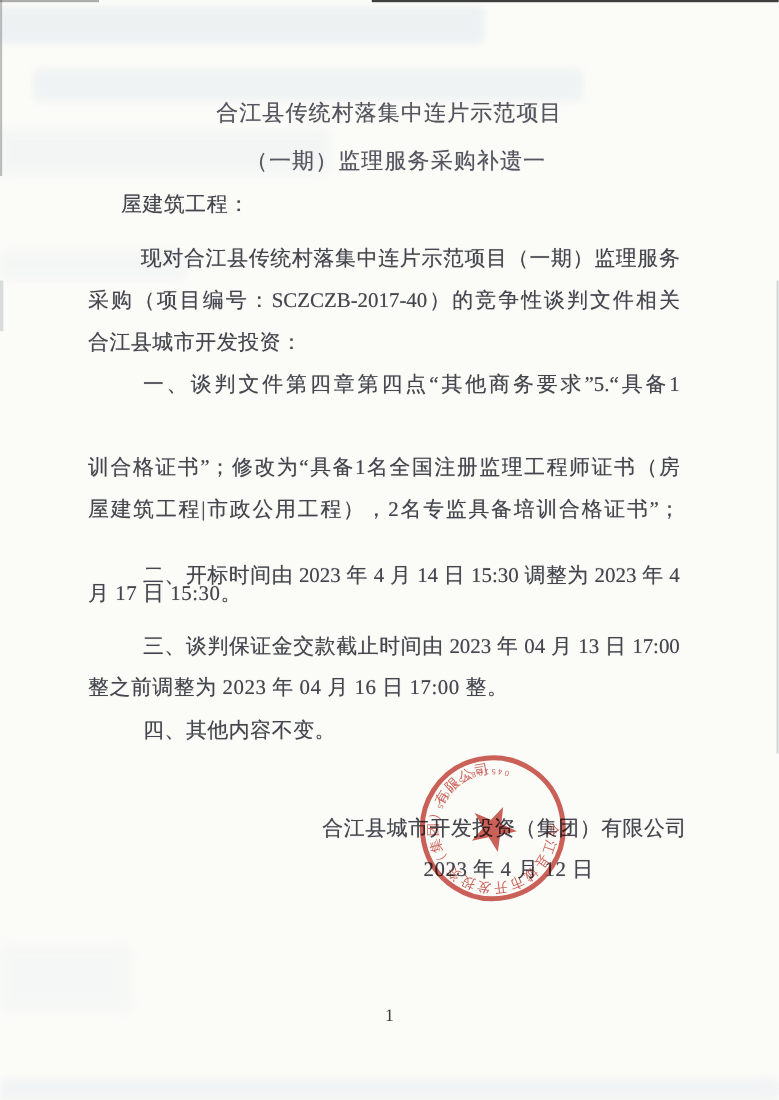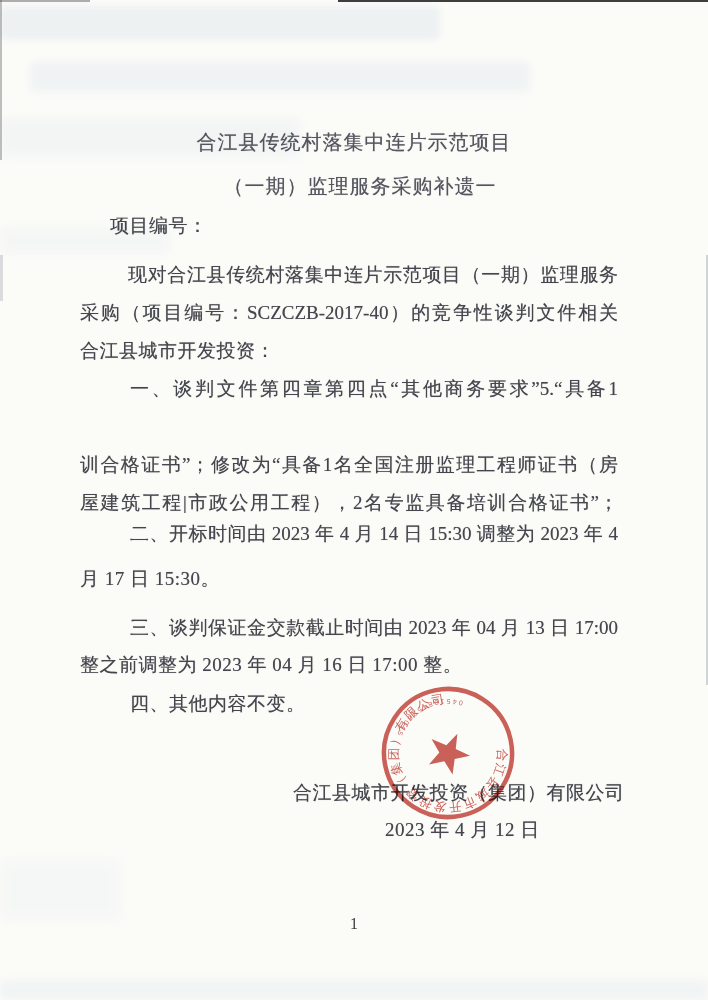--- a/index.html
+++ b/index.html
@@ -22,21 +22,20 @@
   .e-top-right{left:338px;top:0;width:370px;height:2px;background:#1c1c1e;opacity:.85;}
   .e-top-left{left:0;top:0;width:90px;height:2px;background:#3a3a3c;opacity:.4;}
   .e-left{left:0;top:0;width:2px;height:160px;background:#4c4c50;opacity:.35;}
   .e-left2{left:0;top:255px;width:3px;height:46px;background:#8b939b;opacity:.3;}
   .e-right{right:0;top:255px;width:2px;height:430px;background:#9aa4ad;opacity:.45;}
 
   .line{
     position:absolute;font-size:19px;line-height:27px;color:#45464d;
     letter-spacing:.5px;white-space:nowrap;
     text-shadow:0 0 .7px rgba(70,70,78,.55);
-    margin-top:39px;
   }
   .just{
     width:538px;text-align:justify;text-align-last:justify;
     white-space:normal;letter-spacing:0;
   }
   .title{font-size:20px;color:#54555e;letter-spacing:1px;width:548px;text-align:center;}
   .pagenum{position:absolute;left:0;top:915px;width:708px;text-align:center;
     font-size:16px;color:#3c3c40;letter-spacing:0;}
   
   .stamp{
@@ -58,31 +57,31 @@
   <div class="band b6"></div>
   <div class="edge e-top-right"></div>
   <div class="edge e-top-left"></div>
   <div class="edge e-left"></div>
   <div class="edge e-left2"></div>
   <div class="edge e-right"></div>
 
   <div class="line title" style="left:80px;top:90px;">合江县传统村落集中连片示范项目</div>
   <div class="line title" style="left:86px;top:134px;font-family:Liberation Serif, serif;">（一期）监理服务采购补遗一</div>
 
-  <div class="line" style="left:110px;top:173px;">项目编号：</div>
+  <div class="line" style="left:110px;top:173px;">屋建筑工程：</div>
 
   <div class="line just" style="left:128px;top:222px;width:490px;">现对合江县传统村落集中连片示范项目（一期）监理服务</div>
   <div class="line just" style="left:80px;top:260px;">采购（项目编号：SCZCZB-2017-40）的竞争性谈判文件相关</div>
   <div class="line" style="left:80px;top:298px;">合江县城市开发投资：</div>
 
   <div class="line just" style="left:130px;top:336px;width:488px;">一、谈判文件第四章第四点“其他商务要求”5.“具备1</div>
   <div class="line just" style="left:80px;top:412px;">训合格证书”；修改为“具备1名全国注册监理工程师证书（房</div>
   <div class="line just" style="left:80px;top:450px;">屋建筑工程|市政公用工程），2名专监具备培训合格证书”；</div>
 
-  <div class="line just" style="left:130px;top:481px;width:488px;">二、开标时间由 2023 年 4 月 14 日 15:30 调整为 2023 年 4</div>
+  <div class="line just" style="left:130px;top:510px;width:488px;">二、开标时间由 2023 年 4 月 14 日 15:30 调整为 2023 年 4</div>
   <div class="line" style="left:80px;top:526px;">月 17 日 15:30。</div>
 
   <div class="line just" style="left:130px;top:575px;width:488px;">三、谈判保证金交款截止时间由 2023 年 04 月 13 日 17:00</div>
   <div class="line" style="left:80px;top:612px;text-align:center;">整之前调整为 2023 年 04 月 16 日 17:00 整。</div>
 
   <div class="line" style="left:130px;top:651px;">四、其他内容不变。</div>
 
   <div class="line" style="left:293px;top:740px;">合江县城市开发投资（集团）有限公司</div>
   <div class="line" style="left:385px;top:777px;text-align:center;">2023 年 4 月 12 日</div>
 

